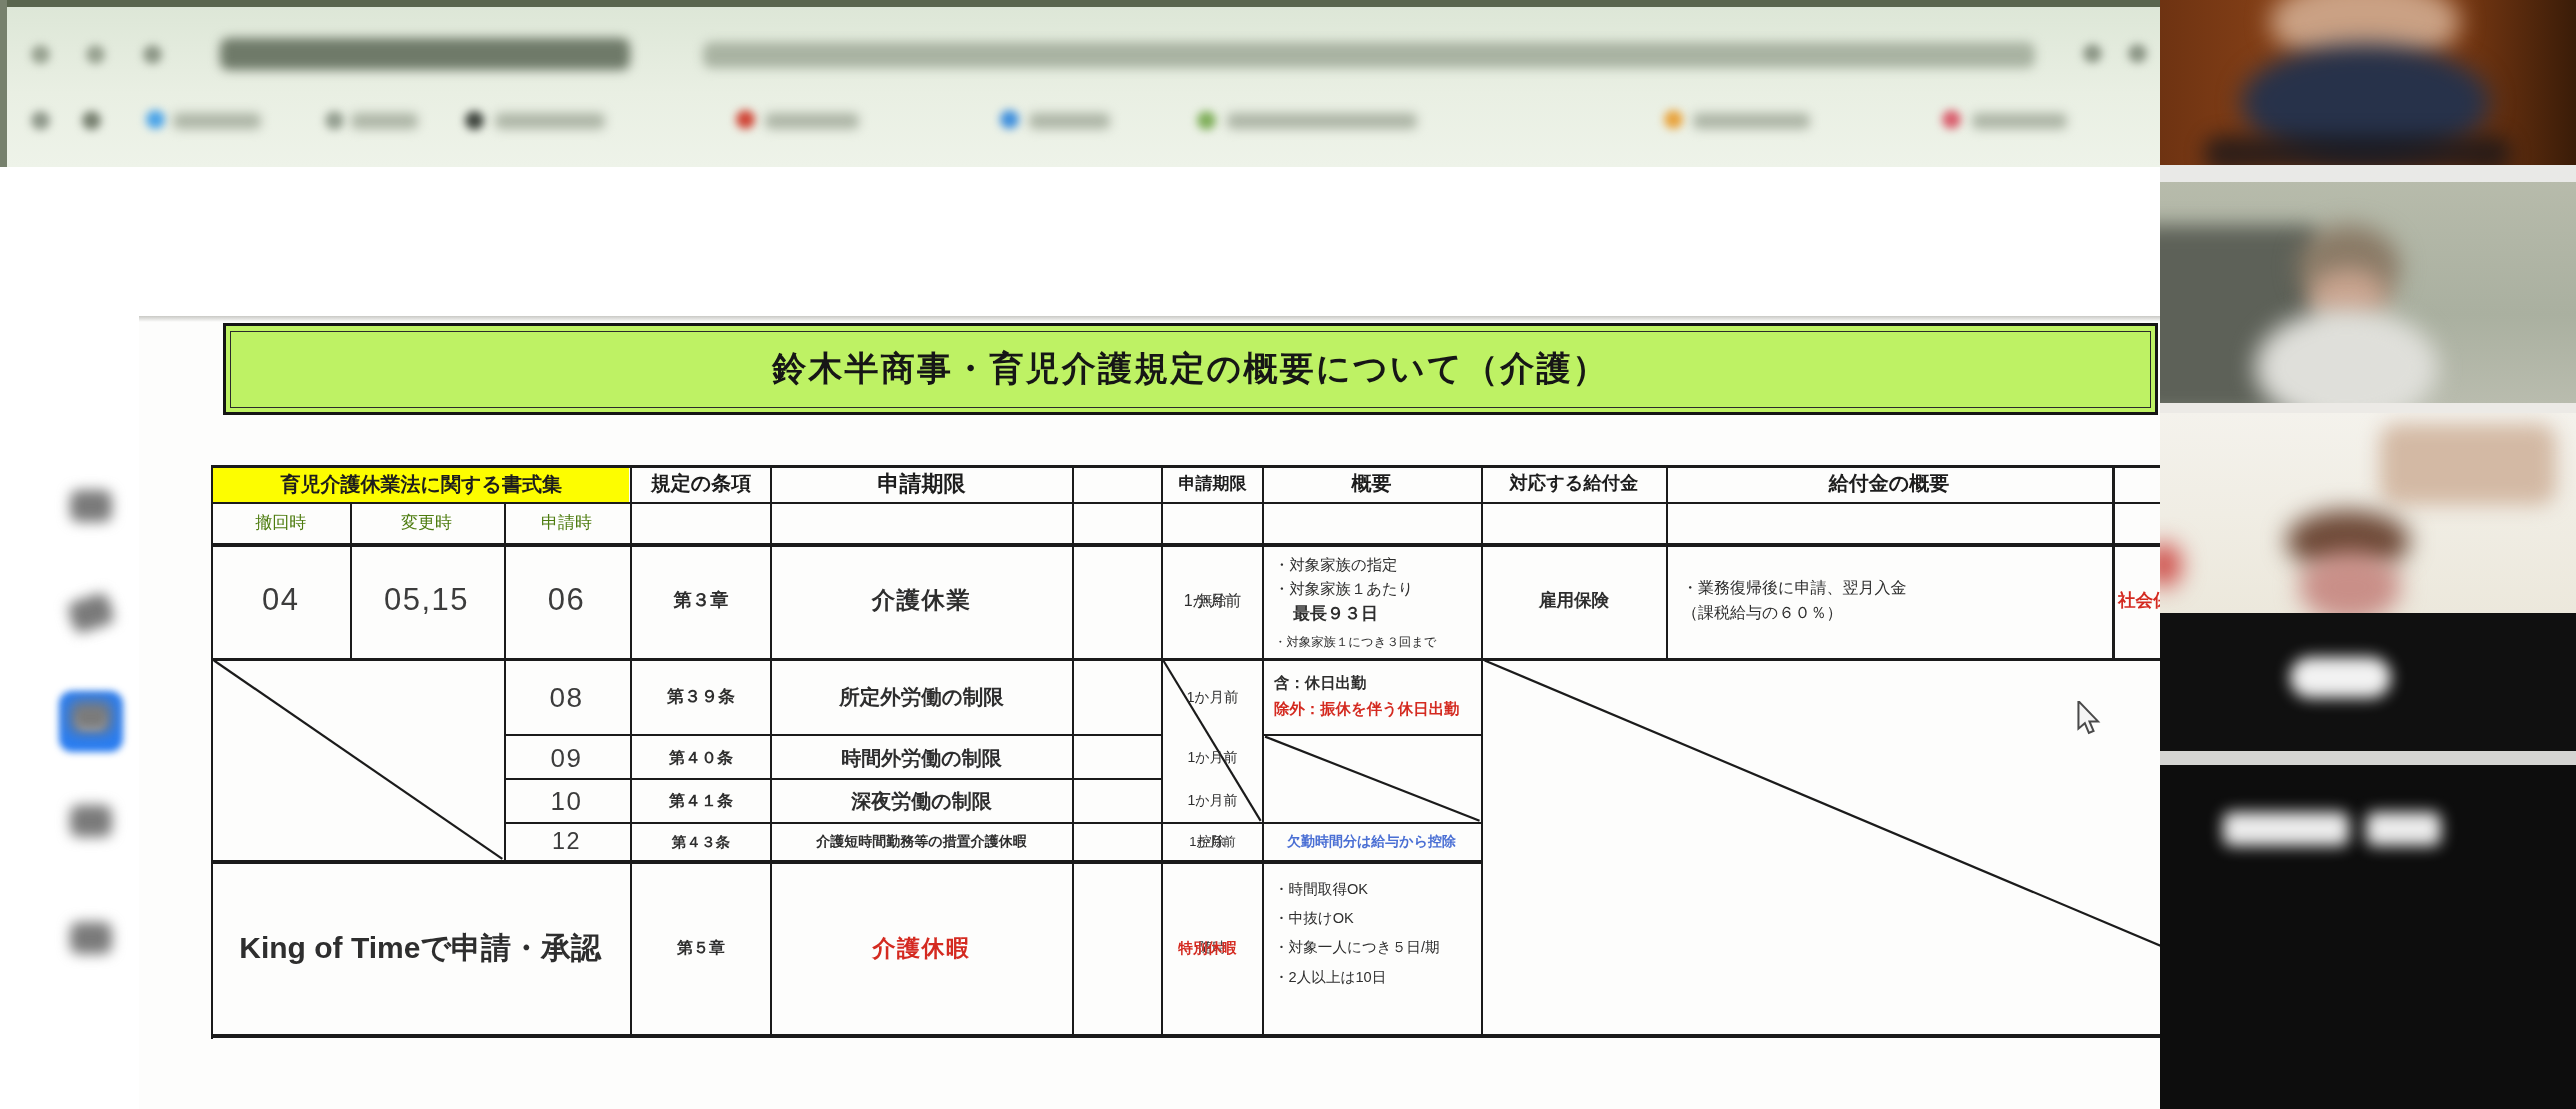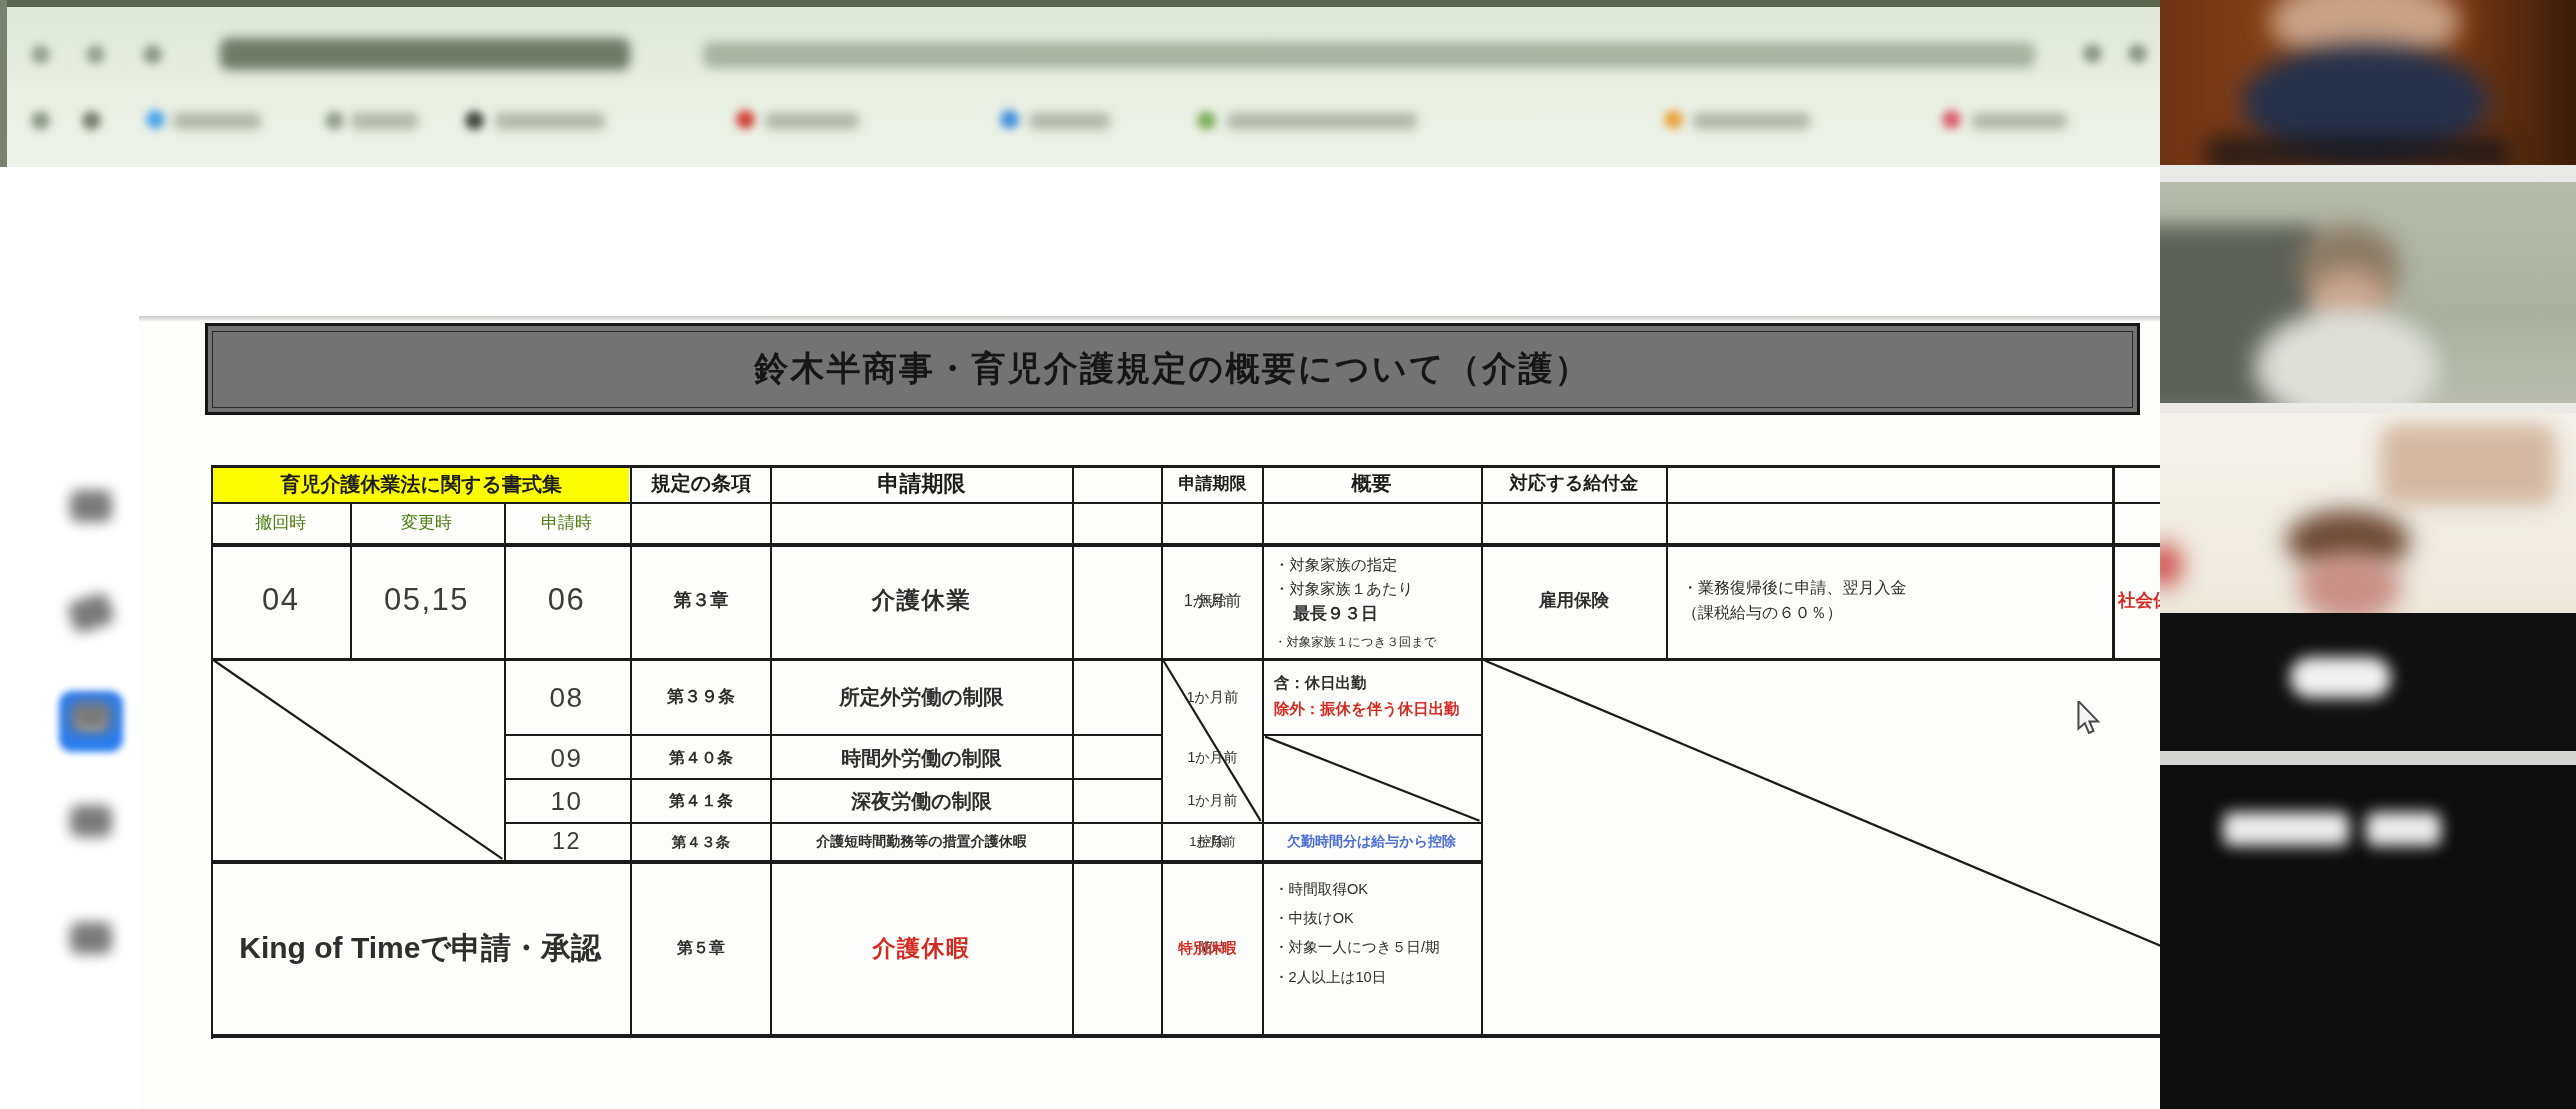--- a/index.html
+++ b/index.html
@@ -33,21 +33,21 @@
            border-right:1.5px solid #ececea;}
   .tool-blue{left:59px;top:375px;width:64px;height:61px;border-radius:13px;
              background:#2a7df0;filter:blur(3.7px);}
   .tool-blue-glyph{left:78px;top:398px;width:26px;height:14.6px;border-radius:5.9px;
                    background:#e8f1ff;filter:blur(3.7px);}
   .tool-gray{width:42px;height:32px;border-radius:8.8px;background:#7a7a7a;filter:blur(6.6px);left:70px;}
   .docarea{left:139px;top:316px;width:2021px;height:793px;background:#fdfdfc;}
   .docarea-shadow{left:139px;top:316px;width:2021px;height:5.9px;
                   background:linear-gradient(#c9c9c5,rgba(255,255,255,0));}
   
-  .titlebox{left:66px;top:7.3px;width:1929px;height:86px;border:3.7px solid #151515;background:#737373;}
+  .titlebox{left:84px;top:7.3px;width:1929px;height:86px;border:3.7px solid #151515;background:#bef264;}
   .titlebox-inner{position:absolute;left:4.4px;top:4.4px;right:4.4px;bottom:4.4px;
                   border:1.5px solid #2a2a2a;display:flex;align-items:center;justify-content:center;}
   .pagetitle{font-size:34px;font-weight:700;color:#161616;letter-spacing:2.2px;filter:blur(0.6px);}
   
   .tbl{left:72px;top:149px;width:1950px;height:574px;filter:blur(0.4px);color:#2e2e2e;padding-left:12px;}
   .hl,.vl{position:absolute;background:#1b1b1b;}
   .cell{position:absolute;display:flex;align-items:center;justify-content:center;
         text-align:center;line-height:1.25;}
   .hdr{font-weight:700;font-size:20px;color:#1d1d1d;}
   .hdr-sm{font-weight:700;font-size:11.7px;color:#1d1d1d;}
@@ -188,20 +188,21 @@
       <div class="cell hdr" style="left:952px;top:0;width:99px;height:37px;font-size:17px;">申請期限</div>
       <div class="cell hdr-sm" style="left:1053px;top:0;width:-2.2px;"></div>
       <div class="cell hdr-sm" style="left:863px;top:0;width:0;"></div>
       <div class="cell hdr" style="left:863px;top:0;width:0;"></div>
       <div class="cell hdr-sm" style="left:1053px;top:0;width:217px;height:0;"></div>
       <div class="cell hdr-sm" style="left:950px;top:0;width:0;height:0;"></div>
       <div class="cell hdr-sm" style="left:1051px;top:0;width:0;height:0;"></div>
       <div class="cell hdr" style="left:1053px;top:0;width:215px;height:37px;">概要</div>
 
       <div class="cell hdr" style="left:1273px;top:0;width:180px;height:37px;font-size:18.3px;">対応する給付金</div>
+      <div class="cell hdr" style="left:1457px;top:0;width:442px;height:37px;">給付金の概要</div>
 
       <div class="cell hdr-sm" style="left:952px;top:0;width:0;height:0;"></div>
 
       <div class="cell sub" style="left:2.2px;top:39px;width:135px;height:37px;">撤回時</div>
       <div class="cell sub" style="left:141px;top:39px;width:149px;height:37px;">変更時</div>
       <div class="cell sub" style="left:295px;top:39px;width:121px;height:37px;">申請時</div>
 
       <div class="cell num" style="left:2.2px;top:80px;width:135px;height:111px;">04</div>
       <div class="cell num" style="left:141px;top:80px;width:149px;height:111px;">05,15</div>
       <div class="cell num" style="left:295px;top:80px;width:121px;height:111px;">06</div>

